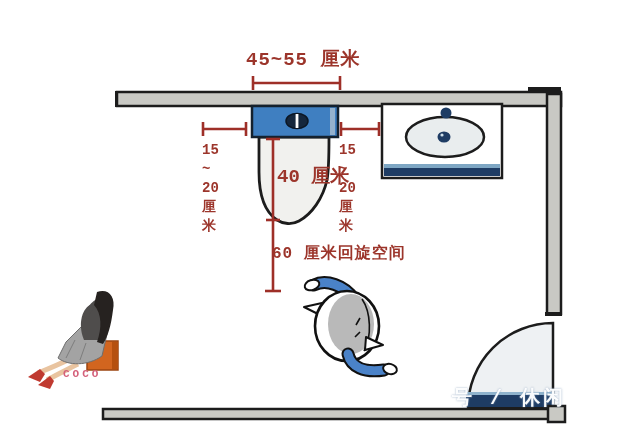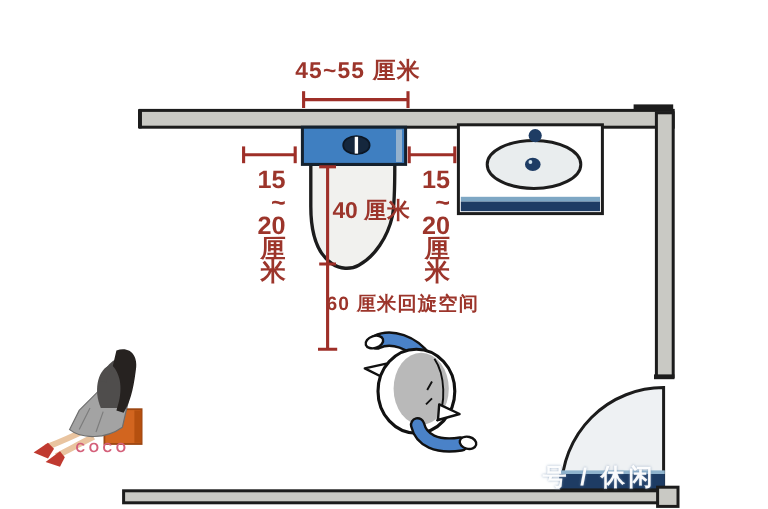--- a/index.html
+++ b/index.html
@@ -1,23 +1,23 @@
 <!DOCTYPE html>
 <html><head>
 <meta charset="utf-8">
 <style>
   html,body{margin:0;padding:0;background:#ffffff;}
   #stage{position:relative;width:640px;height:424px;background:#ffffff;overflow:hidden;
-         font-family:Liberation Sans, sans-serif;}
+         font-family:Liberation Mono, monospace;}
   #scene{position:absolute;left:0;top:0;}
   .wall{fill:#c9c9c4;stroke:#1c1c1c;stroke-width:2.5;}
   .dim-group line{stroke:#9e2f28;stroke-width:2.6;}
   .dim-label{position:absolute;color:#9c352b;font-weight:600;}
   .width-label{left:246px;top:46px;font-size:19px;letter-spacing:1px;}
-  .v-label{white-space:pre-line;text-align:right;font-size:21px;line-height:19px;width:36px;}
+  .v-label{white-space:pre-line;text-align:left;font-size:14px;line-height:19px;width:36px;}
   .v-left{left:202px;top:141px;}
   .v-right{left:339px;top:141px;}
   .depth-label{left:277px;top:163px;font-size:19px;}
   .turning-label{left:272px;top:243px;font-size:16px;letter-spacing:1px;}
   .coco-text{position:absolute;left:63px;top:368px;font-size:11px;font-weight:700;
              letter-spacing:3px;color:#d4607a;}
   .footer-watermark{position:absolute;left:452px;top:384px;font-size:20px;font-weight:600;
              letter-spacing:3px;color:rgba(255,255,255,0.96);
              text-shadow:0 0 2px rgba(130,155,185,0.85);white-space:nowrap;}
 </style>

